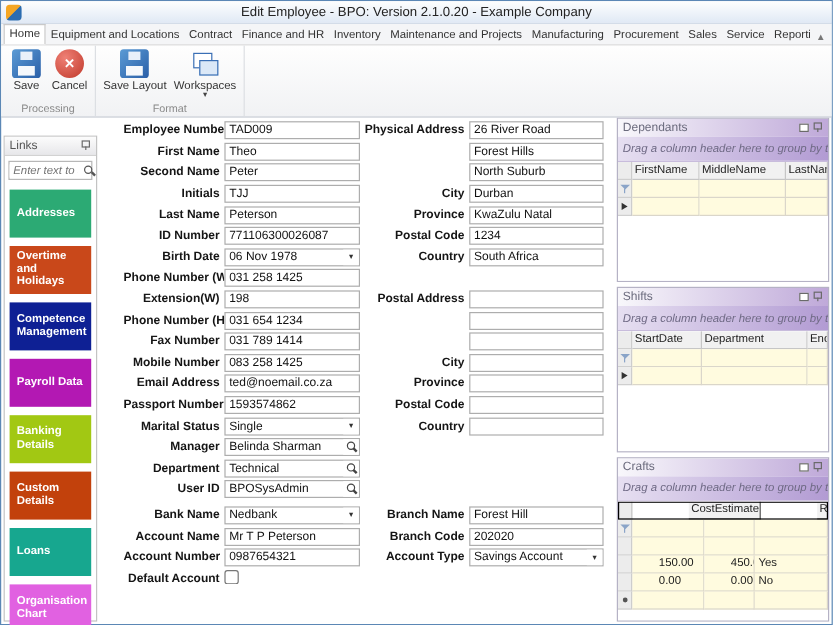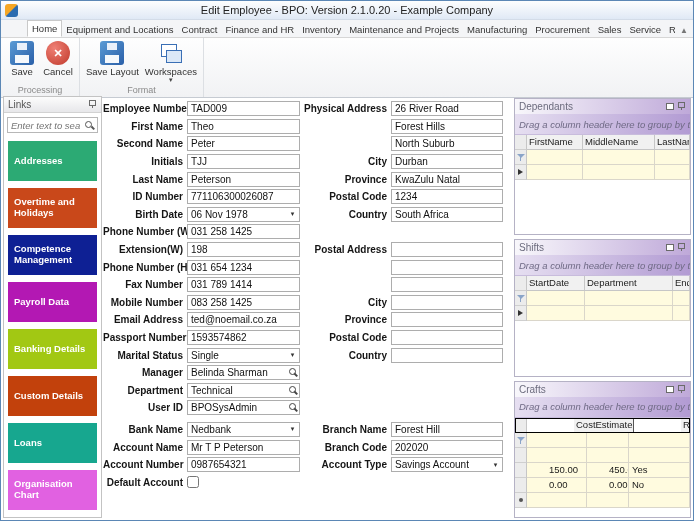--- a/index.html
+++ b/index.html
@@ -10,21 +10,21 @@
   
   .titlebar { position:absolute; left:0; right:0; top:0; height:19px;
     background:linear-gradient(#fdfefe,#e0e9f5); border-bottom:1px solid #d3dce8;
     display:flex; align-items:center; }
   .app-icon { width:13px; height:13px; margin-left:4px; border-radius:3px;
     background:linear-gradient(135deg,#f5a623 48%,#2b6cb0 52%); flex:0 0 13px; }
   .title-text { position:absolute; left:0; right:0; text-align:center; font-size:11px; color:#222; }
 
   
   .tabrow { position:absolute; left:0; right:0; top:19px; height:18px; background:#f4f5f7;
-    border-bottom:1px solid #d6d6d6; display:flex; align-items:flex-end;padding-left:24px; }
+    border-bottom:1px solid #d6d6d6; display:flex; align-items:flex-end; }
   .tabs { flex:1; display:flex; align-items:flex-end; padding-left:2px; overflow:hidden; white-space:nowrap; }
   .tab { padding:2px 4px 2px; font-size:9.5px; color:#333; cursor:default; }
   .tab.active { background:#fff; border:1px solid #c9c9c9; border-bottom:1px solid #fff; }
   .collapse { color:#777; font-size:8px; padding:0 5px 2px; }
 
   
   .ribbon { position:absolute; left:0; right:0; top:37px; height:60px;
     background:linear-gradient(#fefefe,#f1f2f4); border-bottom:1px solid #c6cbd2; }
   .ribbon-groups { display:flex; height:100%; }
   .ribbon-group { display:flex; flex-direction:column; border-right:1px solid #dcdfe3; padding:1px 3px 0; }
@@ -42,21 +42,21 @@
     width:14px; height:8px; background:#f5f8fc; }
   .cancel-icon { background:radial-gradient(circle at 35% 30%,#ef8075,#c0392b); border-radius:50%; }
   .cancel-icon::before { content:'\2715'; position:absolute; inset:0; display:flex; align-items:center;
     justify-content:center; color:#fff; font-size:11px; font-weight:bold; }
   .workspaces-icon::before { content:''; position:absolute; left:2px; top:3px; width:14px; height:11px;
     border:1px solid #3a6fb5; background:#fff; }
   .workspaces-icon::after { content:''; position:absolute; left:7px; top:9px; width:14px; height:11px;
     border:1px solid #3a6fb5; background:#dbe8f7; }
 
   
-  .links-panel { position:absolute; left:2px; top:95px; width:99px; bottom:2px;
+  .links-panel { position:absolute; left:2px; top:112px; width:78px; bottom:2px;
     border:1px solid #c3c3c3; background:#fff; }
   .links-header { height:16px; background:linear-gradient(#fcfcfc,#e7e7ea); border-bottom:1px solid #d2d2d2;
     display:flex; align-items:center; justify-content:space-between; padding:0 4px; color:#555; font-size:10px; }
   .links-search { margin:4px 3px 8px; height:16px; border:1px solid #b7b7b7; display:flex; align-items:center;
     background:#fff; padding-right:2px; }
   .links-search input { flex:1; width:60px; border:0; outline:none; font-family:inherit;
     font-size:9.5px; font-style:italic; color:#777; padding:0 3px; }
   .link-btn { margin:0 4px 7px; height:40px; color:#fff; font-weight:bold; font-size:9.5px; line-height:1.15;
     display:flex; align-items:center; padding:0 6px; cursor:default; }
   .pin-glyph { width:9px; height:9px; position:relative; display:inline-block; }

